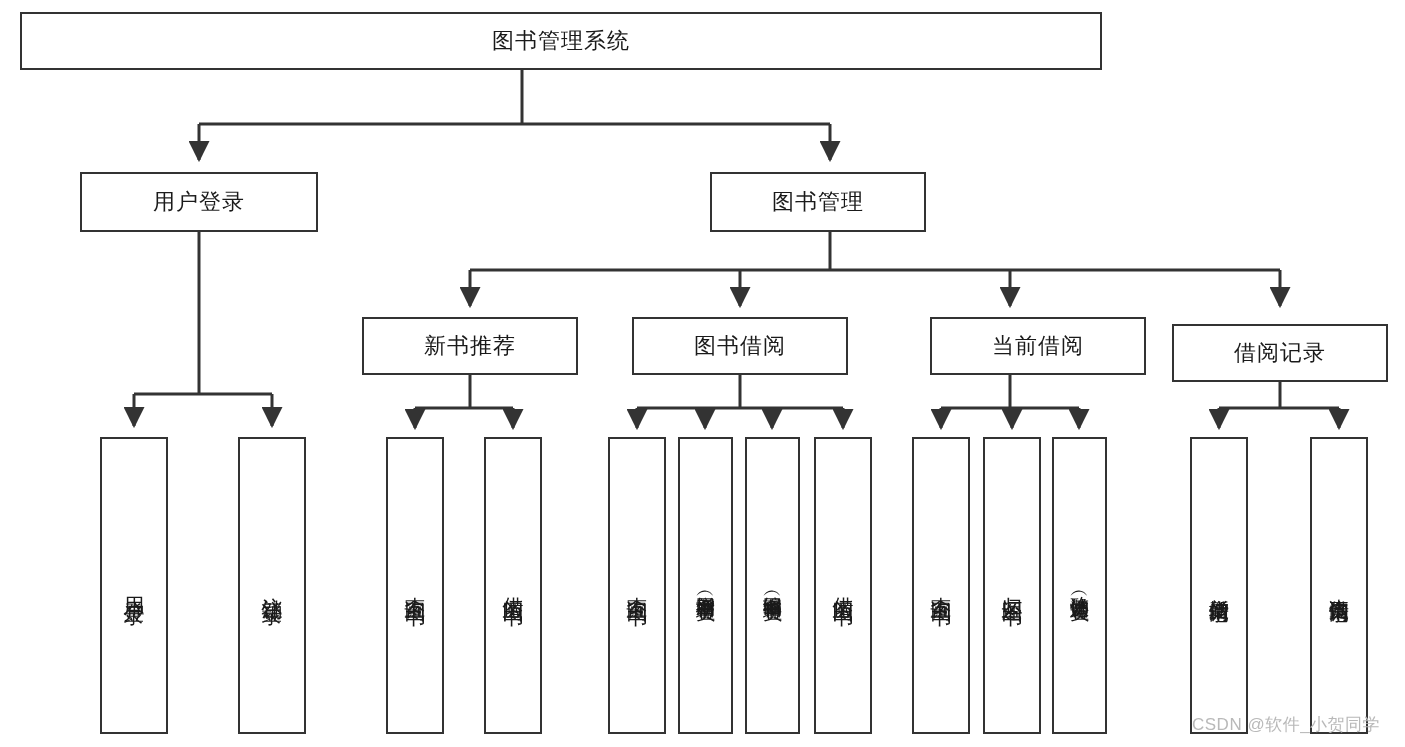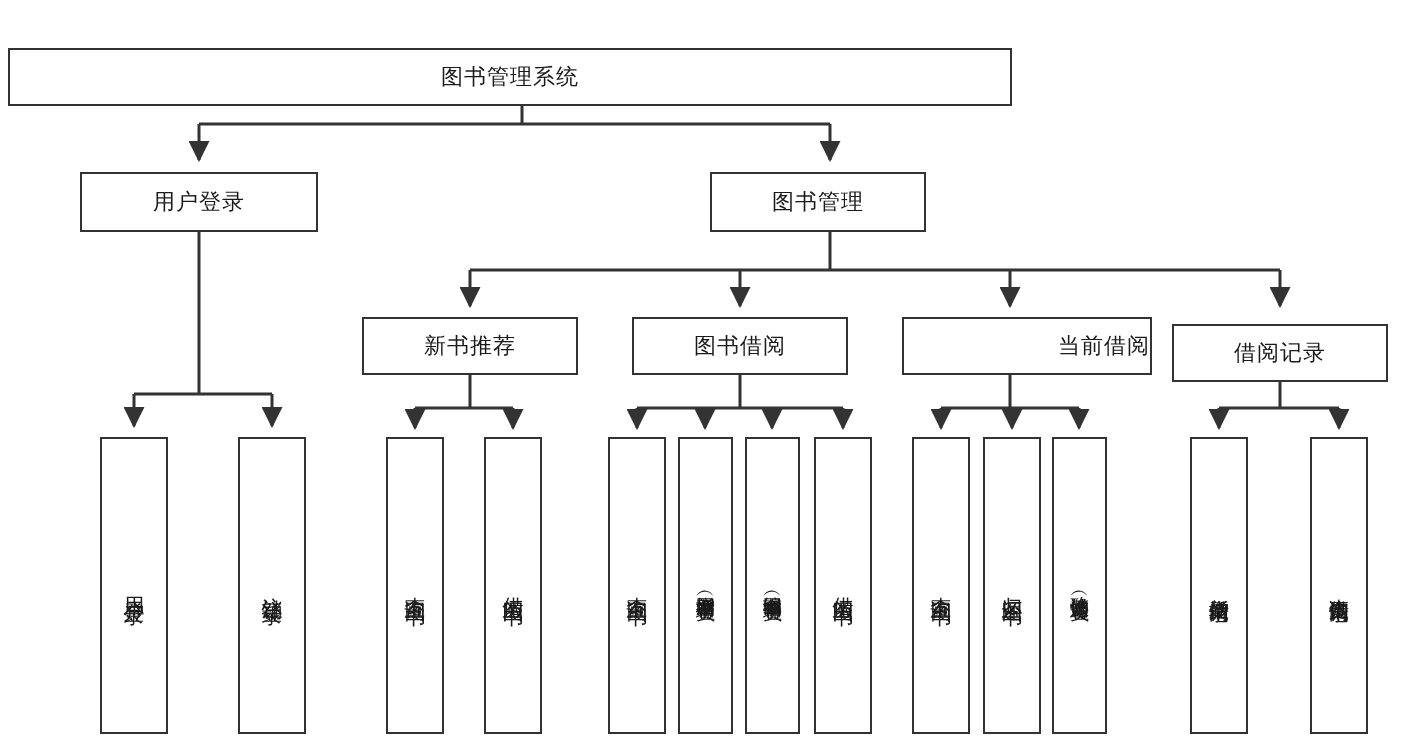--- a/index.html
+++ b/index.html
@@ -109,38 +109,38 @@
       <path d="M 1012 408 L 1012 428" marker-end="url(#arrow)"></path>
       <path d="M 1079 408 L 1079 428" marker-end="url(#arrow)"></path>
 
       <path d="M 1280 375 L 1280 408"></path>
       <path d="M 1219 408 L 1339 408"></path>
       <path d="M 1219 408 L 1219 428" marker-end="url(#arrow)"></path>
       <path d="M 1339 408 L 1339 428" marker-end="url(#arrow)"></path>
     </g>
   </svg>
 
-  <div class="node h" style="left:8px; top:12px; width:1004px; height:58px;margin-top:36px;">
+  <div class="node h" style="left:20px; top:12px; width:1082px; height:58px;">
     <span>图书管理系统</span>
   </div>
 
   <div class="node h" style="left:80px; top:172px; width:238px; height:60px;">
     <span>用户登录</span>
   </div>
   <div class="node h" style="left:710px; top:172px; width:216px; height:60px;">
     <span>图书管理</span>
   </div>
 
   <div class="node h" style="left:632px; top:317px; width:216px; height:58px;">
     <span>图书借阅</span>
   </div>
   <div class="node h" style="left:362px; top:317px; width:216px; height:58px;">
     <span>新书推荐</span>
   </div>
-  <div class="node h" style="left:902px; top:317px; width:250px; height:58px;justify-content:flex-end;">
+  <div class="node h" style="left:930px; top:317px; width:216px; height:58px;">
     <span>当前借阅</span>
   </div>
   <div class="node h" style="left:1172px; top:324px; width:216px; height:58px;">
     <span>借阅记录</span>
   </div>
 
   <div class="node v" style="left:100px; top:437px; width:68px; height:297px;">
     <span class="vtext">用户登录</span>
   </div>
   <div class="node v" style="left:238px; top:437px; width:68px; height:297px;">
@@ -173,14 +173,15 @@
   <div class="node v" style="left:1052px; top:437px; width:55px; height:297px; font-size:19px; letter-spacing:1px;">
     <span class="vtext">确认归还（管理员）</span>
   </div>
   <div class="node v" style="left:1190px; top:437px; width:58px; height:297px; font-size:20px; letter-spacing:1px;">
     <span class="vtext">新增借阅记录</span>
   </div>
   <div class="node v" style="left:1310px; top:437px; width:58px; height:297px; font-size:20px; letter-spacing:1px;">
     <span class="vtext">查询借阅记录</span>
   </div>
 
+  <div class="watermark" style="left:1192px; top:713px;">CSDN @软件_小贺同学</div>
 
 </div>
 
 </body></html>

